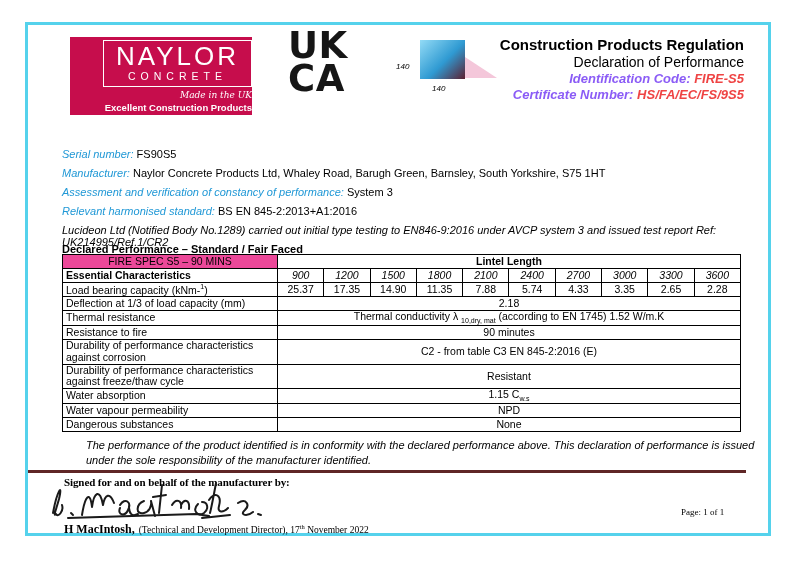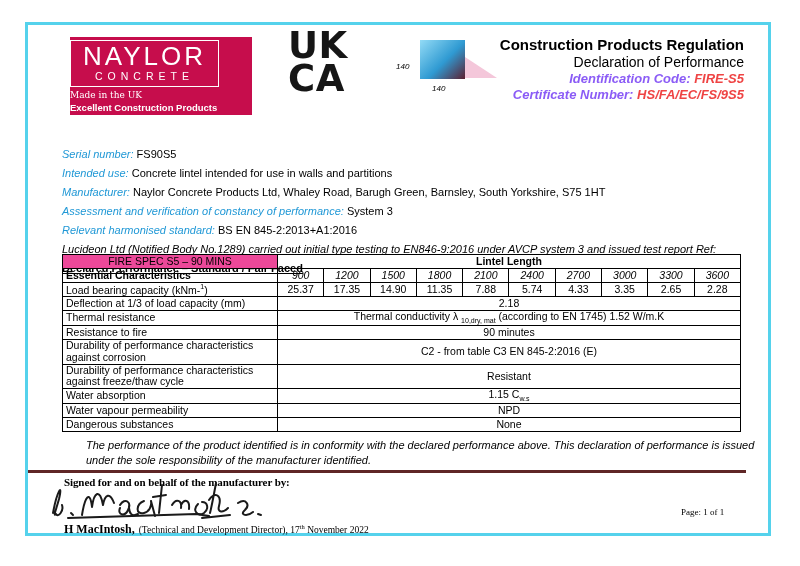--- a/index.html
+++ b/index.html
@@ -6,25 +6,25 @@
   html,body { background:#e9e9e9; }
   .sheet { position:relative; width:800px; height:566px; background:#ffffff;
            font-family:"Liberation Sans", sans-serif; color:#000; overflow:hidden;
            margin:0 auto; }
   .frame { position:absolute; left:25px; top:22px; width:746px; height:514px;
            border:3px solid #55d2ec; }
 
   
   .logo { position:absolute; left:70px; top:37px; width:182px; height:78px;
           background:#c60d4c; color:#fff; display:flex; flex-direction:column;
-          align-items:flex-start; justify-content:center; text-align:center; }
+          align-items:flex-end; justify-content:center; text-align:center; }
   .logo-frame { border:1px solid #fff; padding:2px 12px 4px; }
   .logo-name { font-size:26px; letter-spacing:3px; font-weight:400; line-height:1.0; }
   .logo-sub  { font-size:10.5px; letter-spacing:5px; margin-top:1px; }
-  .logo-tag  { font-family:"DejaVu Serif", serif; font-size:9px; margin-top:3px; }
+  .logo-tag  { font-family:"DejaVu Serif", serif; font-style:italic; font-size:9px; margin-top:3px; }
   .logo-strap{ font-size:9.5px; font-weight:bold; margin-top:2px; }
 
   
   .ukca { position:absolute; left:288px; top:29px; font-family:"DejaVu Sans", sans-serif;
           font-weight:900; font-size:37px; line-height:33px; color:#161616; letter-spacing:0.5px; }
 
   
   .diagram { position:absolute; left:394px; top:36px; width:110px; height:64px; }
   .diag-square { position:absolute; left:26px; top:4px; width:45px; height:39px;
                  background:linear-gradient(135deg,#93dbf6 0%, #2f9ad2 55%, #5d1f30 100%); }
@@ -117,24 +117,20 @@
     <div class="hdr-line">
       <span class="hdr-lbl">Certificate Number:</span>
       <span class="hdr-val">HS/FA/EC/FS/9S5</span>
     </div>
   </div>
 
   <div class="details">
     <div class="d-line">
       <span class="d-lbl">Serial number:</span>
       <span class="d-val">FS90S5</span>
-    </div>
-    <div class="d-line">
-      <span class="d-lbl">Intended use:</span>
-      <span class="d-val">Concrete lintel intended for use in walls and partitions</span>
     </div>
     <div class="d-line">
       <span class="d-lbl">Manufacturer:</span>
       <span class="d-val">Naylor Concrete Products Ltd, Whaley Road, Barugh Green, Barnsley, South Yorkshire, S75 1HT</span>
     </div>
     <div class="d-line">
       <span class="d-lbl">Assessment and verification of constancy of performance:</span>
       <span class="d-val">System 3</span>
     </div>
     <div class="d-line">

